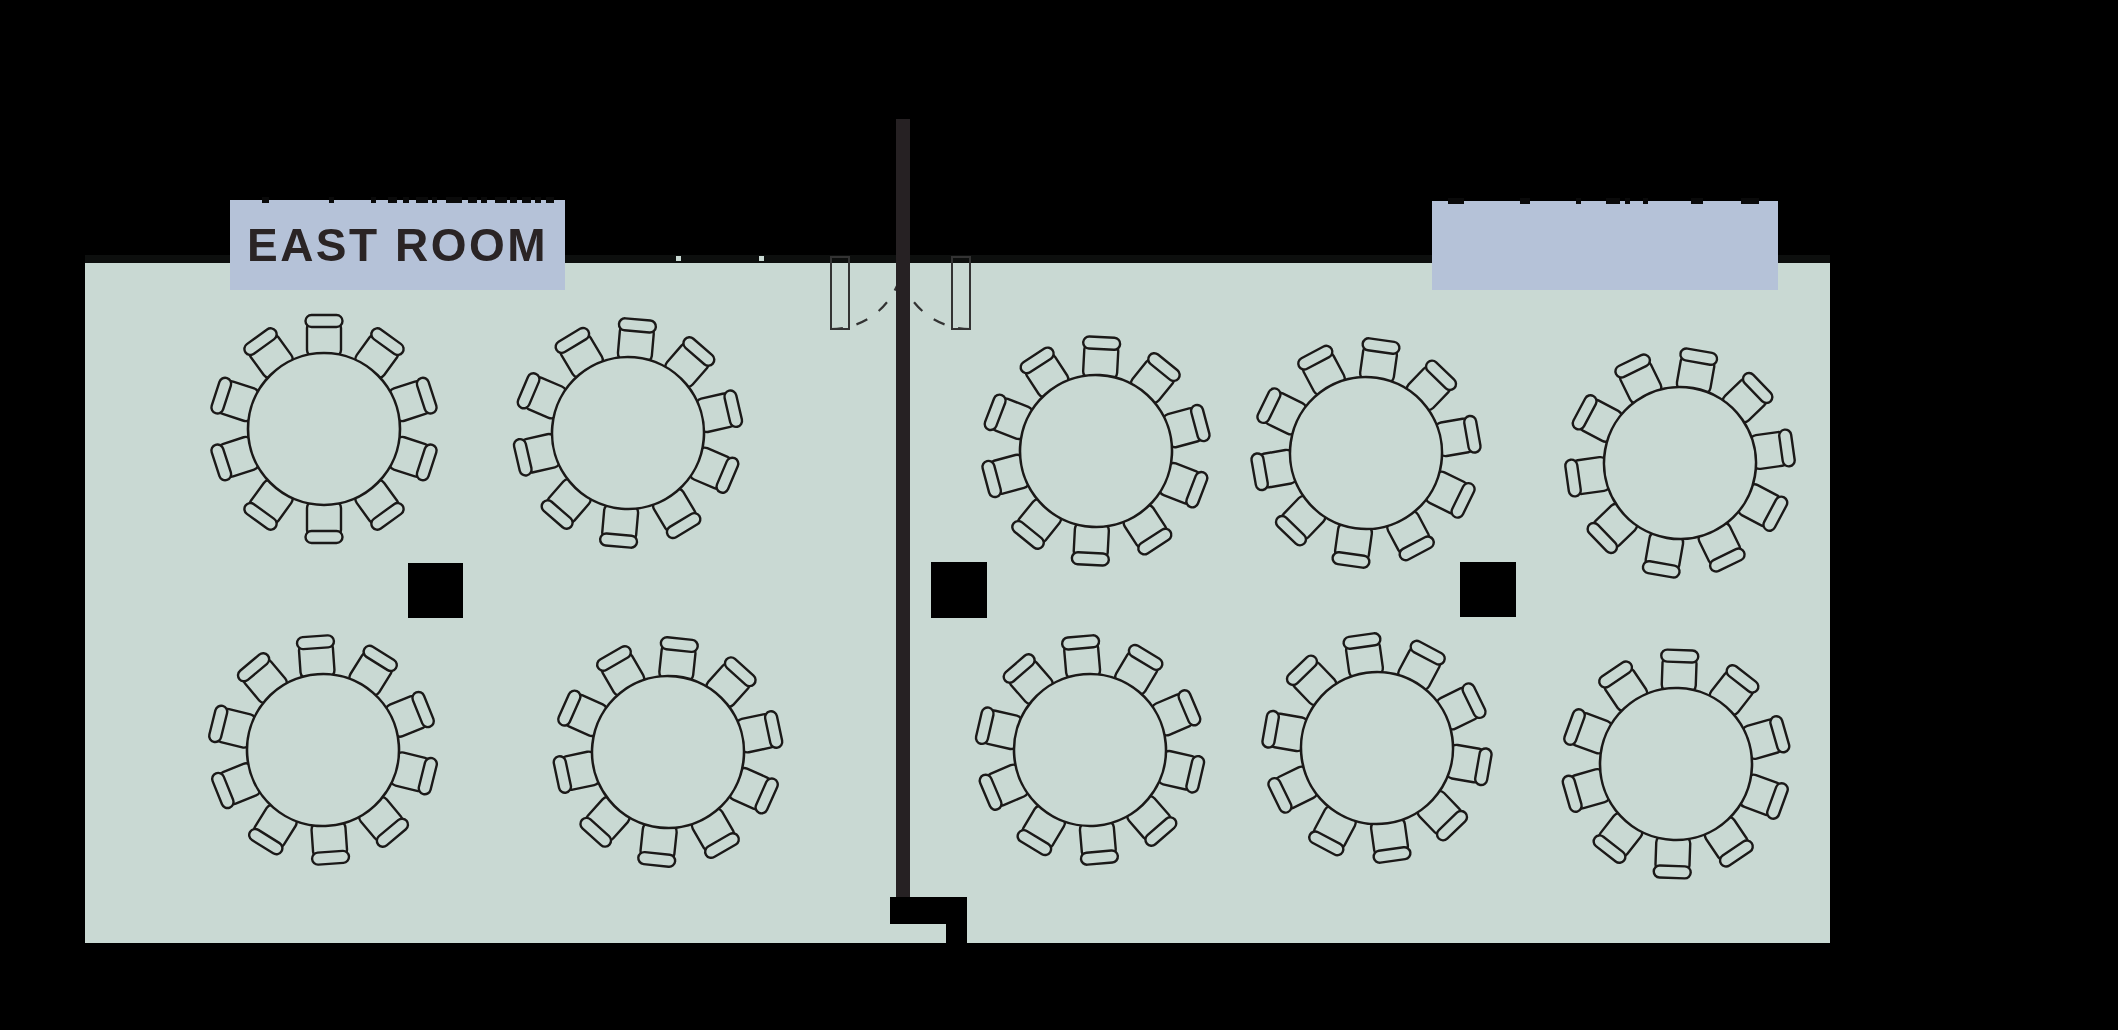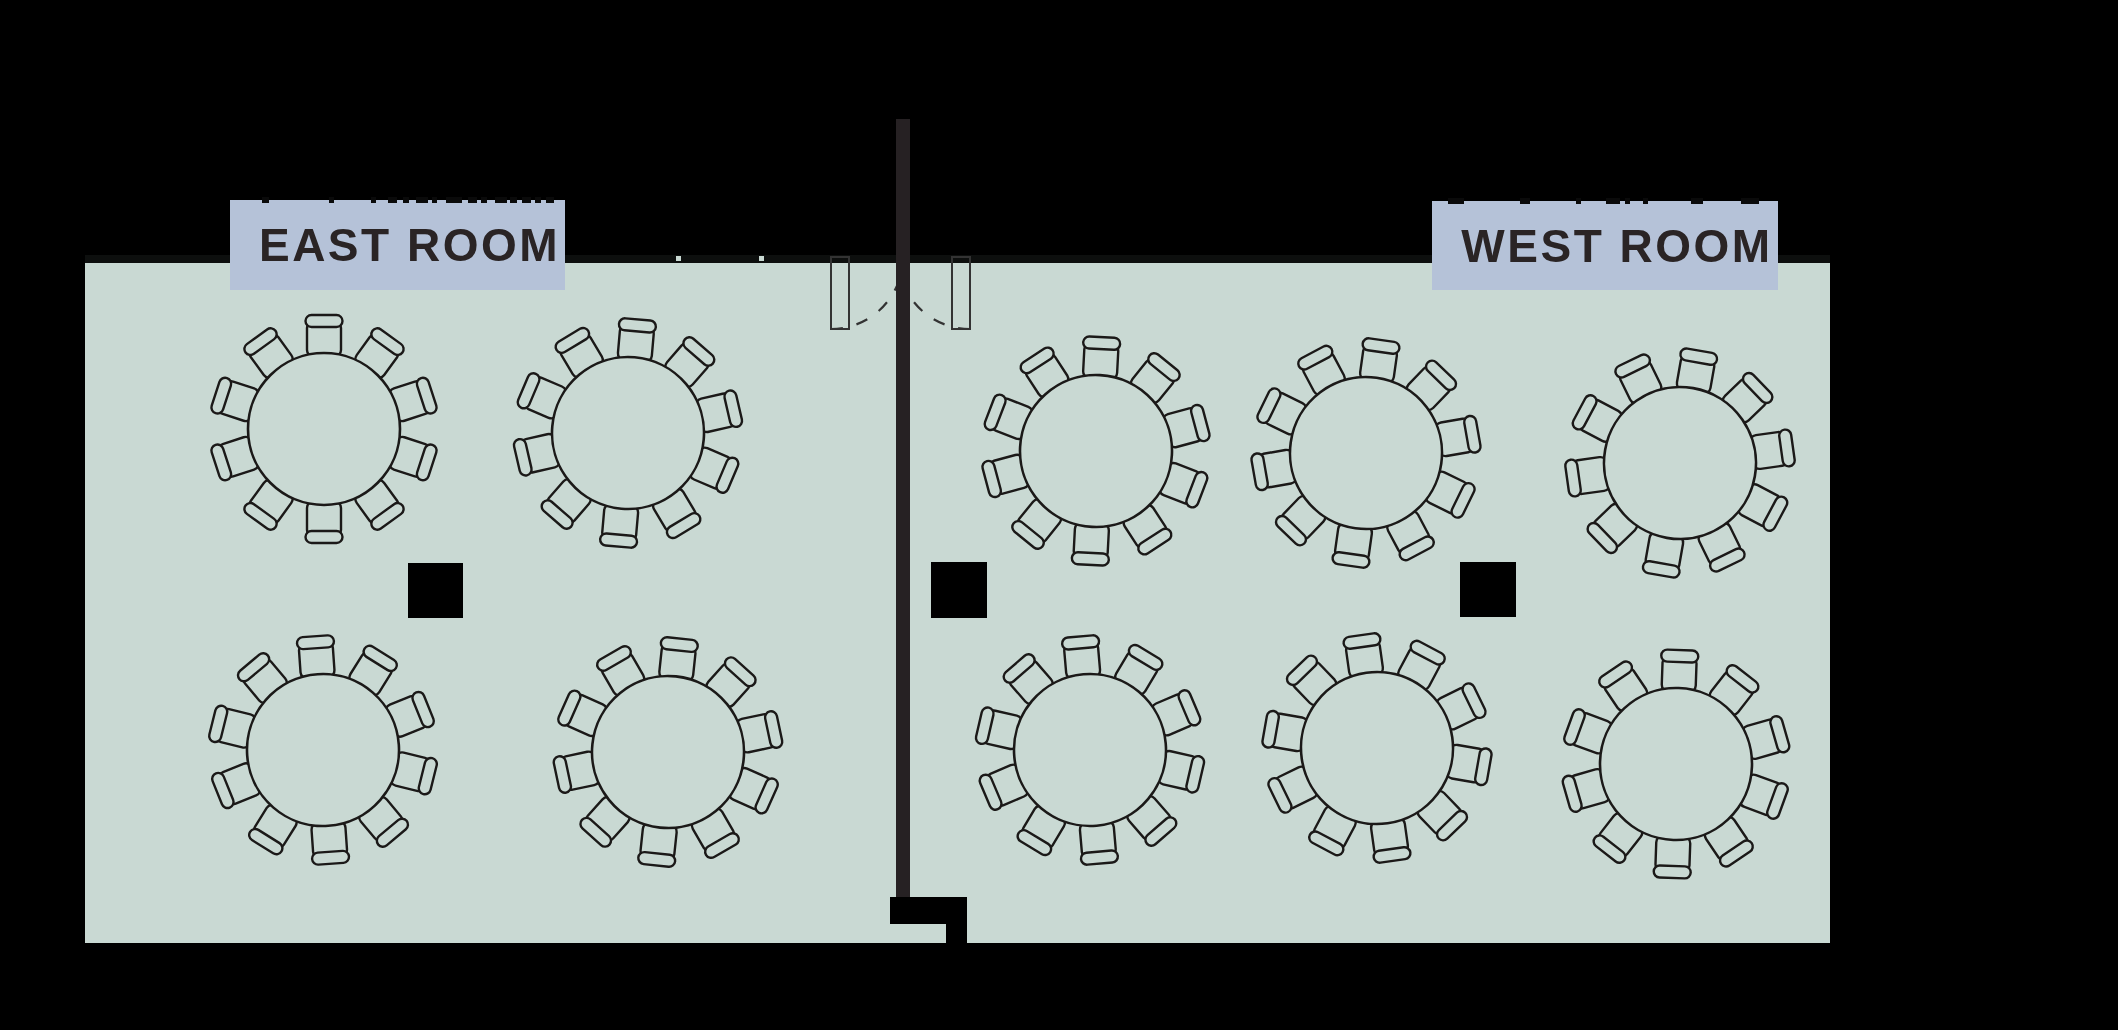--- a/index.html
+++ b/index.html
@@ -8,21 +8,20 @@
   #plan-svg{position:absolute;left:0;top:0;}
   .room-label{
     position:absolute;
     display:flex;align-items:center;justify-content:center;
     font-family:"Liberation Sans",sans-serif;
     font-weight:700;
     font-size:46px;
     letter-spacing:2.5px;
     white-space:nowrap;
     pointer-events:none;
-    margin-left:12px;
   }
 </style>
 </head>
 <body>
 
 <div id="stage">
   <svg id="plan-svg" width="2118" height="1030" viewBox="0 0 2118 1030">
       <rect x="0" y="0" width="2118" height="1030" fill="#000000"></rect>
       <rect x="85" y="259" width="1745" height="684" fill="#c9d9d3"></rect>
       <rect x="85" y="255" width="1745" height="8" fill="#0d0f0e"></rect>
@@ -493,16 +492,13 @@
       <rect x="1606" y="198" width="14" height="6" fill="#0a0a0a"></rect>
       <rect x="1625" y="198" width="5" height="6" fill="#0a0a0a"></rect>
       <rect x="1643" y="198" width="5" height="6" fill="#0a0a0a"></rect>
       <rect x="1691" y="198" width="12" height="6" fill="#0a0a0a"></rect>
       <rect x="1741" y="198" width="14" height="6" fill="#0a0a0a"></rect>
       <rect x="1754" y="198" width="5" height="6" fill="#0a0a0a"></rect>
     </svg>
   <div class="room-label" id="label-0" style="left: 230px; top: 200px; width: 335px; height: 90px; color: rgb(42, 36, 37);">
     <span>EAST ROOM</span>
   </div>
-  <div class="room-label" id="label-1" style="left: 1432px; top: 201px; width: 346px; height: 89px; color: rgb(42, 36, 37);">
-    <span>WEST ROOM</span>
-  </div>
 </div>
 
 </body></html>

